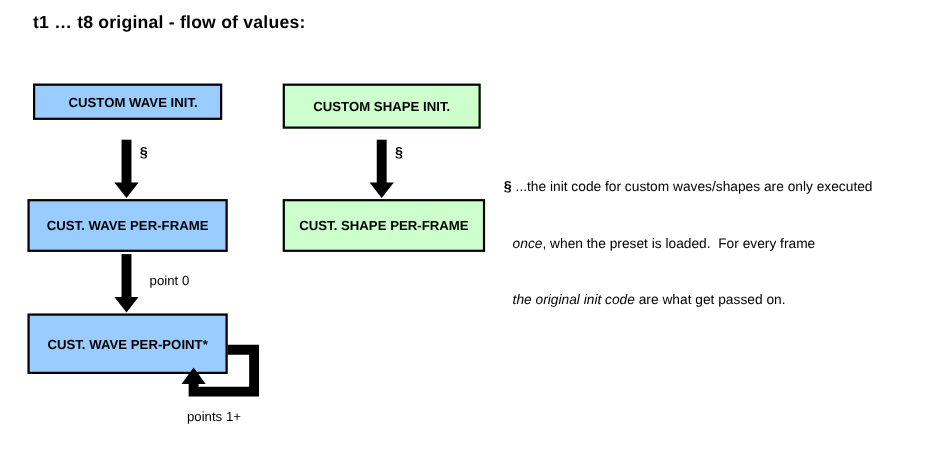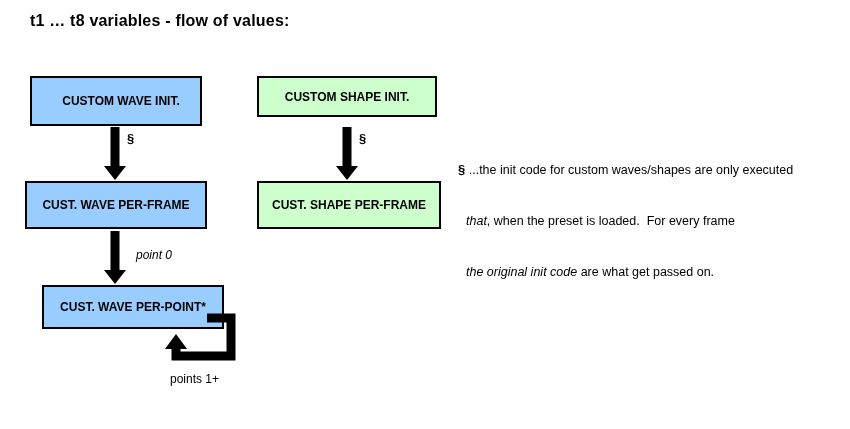--- a/index.html
+++ b/index.html
@@ -57,31 +57,31 @@
     white-space: pre-wrap;
   }
   .note .cont { padding-left: 8px; }
   .note em { font-style: italic; }
 </style>
 </head>
 <body>
 
 <div class="canvas">
 
-  <h1 class="title">t1 … t8 variables - flow of values:</h1>
+  <h1 class="title">t1 … t8 original - flow of values:</h1>
 
-  <div class="box wave" style="left:30px; top:76px; width:172px; height:50px;padding-left:12px;">
+  <div class="box wave" style="left:30px; top:76px; width:172px; height:33px;padding-left:12px;">
     <span>CUSTOM WAVE INIT.</span>
   </div>
 
   <div class="box wave" style="left:25px; top:181px; width:182px; height:48px;">
     <span>CUST. WAVE PER-FRAME</span>
   </div>
 
-  <div class="box wave" style="left:42px; top:285px; width:182px; height:44px;">
+  <div class="box wave" style="left:25px; top:285px; width:182px; height:55px;">
     <span>CUST. WAVE PER-POINT*</span>
   </div>
 
   <div class="box shape" style="left:257px; top:76px; width:180px; height:41px;">
     <span>CUSTOM SHAPE INIT.</span>
   </div>
 
   <div class="box shape" style="left:257px; top:181px; width:184px; height:48px;">
     <span>CUST. SHAPE PER-FRAME</span>
   </div>
@@ -100,22 +100,22 @@
       <polygon points="336,166 358,166 347,180" fill="var(--arrow,#000)"></polygon>
     </g>
     <g>
       <polyline points="207,318 231,318 231,356 176,356 176,348" fill="none" stroke="var(--arrow,#000)" stroke-width="9"></polyline>
       <polygon points="165,349 187,349 176,334" fill="var(--arrow,#000)"></polygon>
     </g>
   </svg>
 
   <span class="arrow-label marker" style="left:127px; top:131px;">§</span>
   <span class="arrow-label marker" style="left:359px; top:131px;">§</span>
-  <span class="arrow-label" style="left:136px; top:248px;font-style:italic;">point 0</span>
+  <span class="arrow-label" style="left:136px; top:248px;">point 0</span>
   <span class="arrow-label" style="left:170px; top:372px;">points 1+</span>
 
   <div class="note">
     <div><span class="marker">§</span><span> ...the init code for custom waves/shapes are only executed</span></div>
-    <div class="cont"><em>that</em><span>, when the preset is loaded.  For every frame</span></div>
+    <div class="cont"><em>once</em><span>, when the preset is loaded.  For every frame</span></div>
     <div class="cont"><em>the original init code</em><span> are what get passed on.</span></div>
   </div>
 
 </div>
 
 </body></html>

